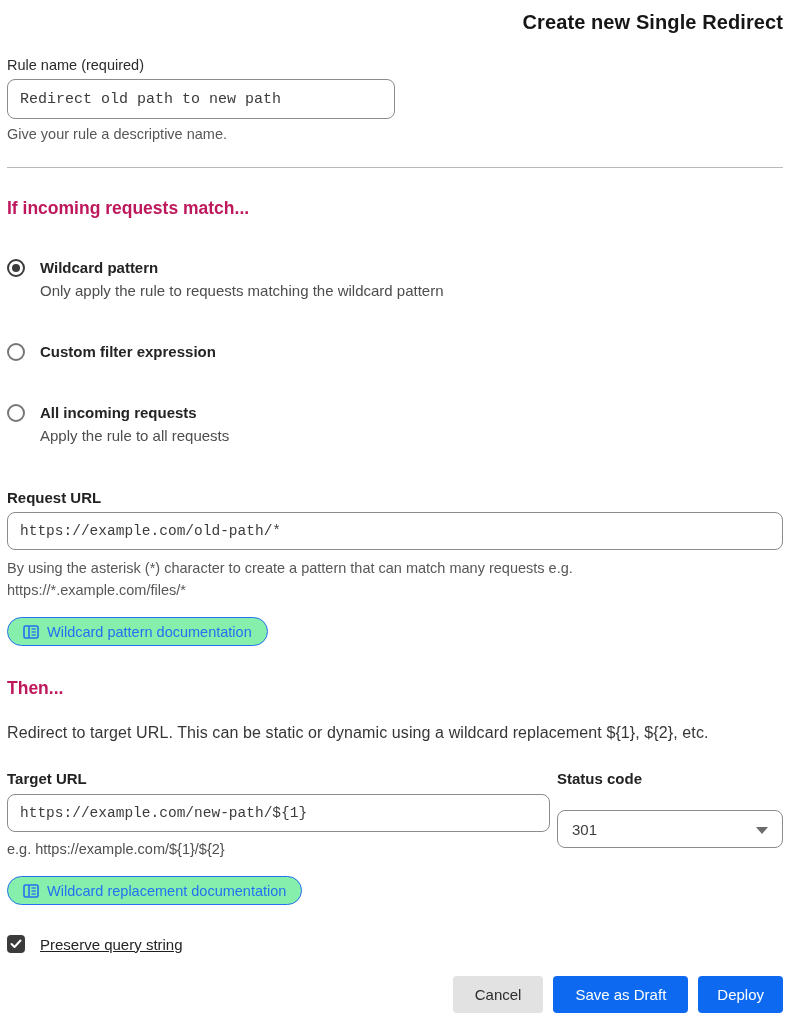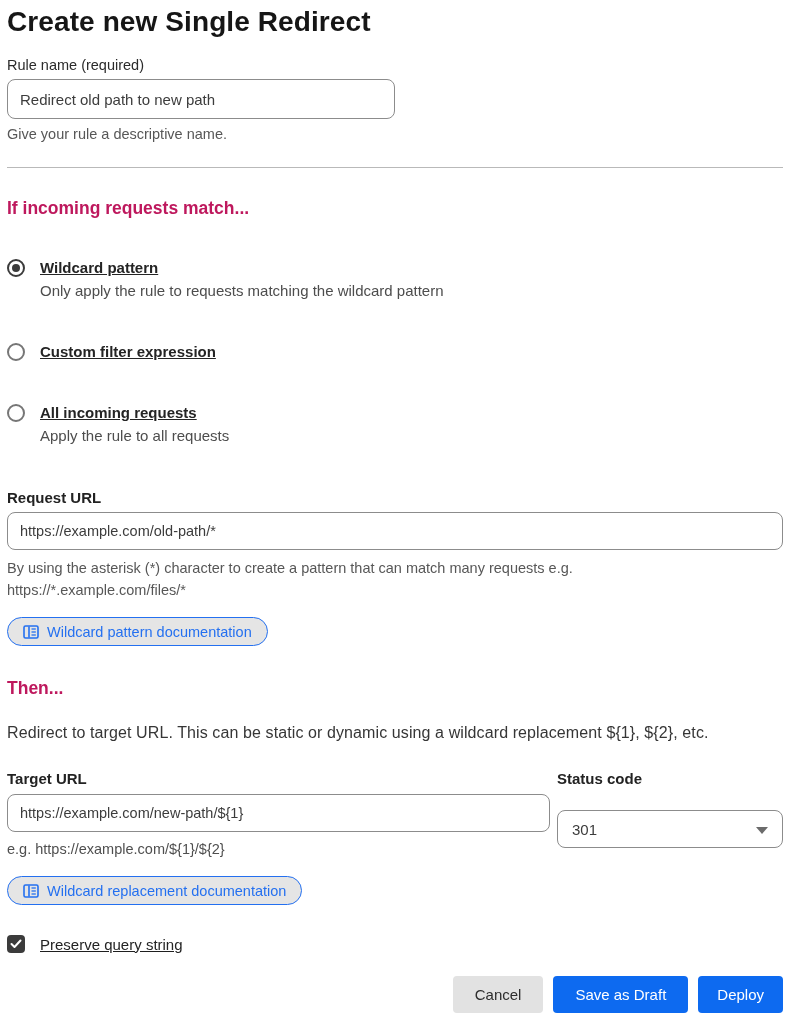--- a/index.html
+++ b/index.html
@@ -5,33 +5,34 @@
   * { box-sizing: border-box; margin: 0; padding: 0; }
   html, body { background: #ffffff; }
   body {
     width: 791px; height: 1032px;
     font-family: "Liberation Sans", sans-serif;
     color: #1f1f1f;
     padding: 8px 8px 7px 7px;
     overflow: hidden;
   }
   .page-title {
-    font-size: 28px; font-weight: 700; color: #161616; line-height: 28px;
+    font-size: 20px; font-weight: 700; color: #161616; line-height: 28px;
     letter-spacing: 0.1px;
+    text-align: right;
   }
   .field-label {
     font-size: 14.5px; color: #2b2b2b; line-height: 20px; margin-top: 19px;
   }
   .field-label.bold { font-weight: 700; font-size: 15px; color: #222; line-height: 21px; }
   .text-input {
     display: block;
     height: 40px; width: 388px;
     border: 1px solid #8c8c8c; border-radius: 8px;
     padding: 0 12px;
-    font-family: Liberation Sans, sans-serif;
+    font-family: Liberation Mono, monospace;
     font-size: 15px; color: #3c3c3c;
     margin-top: 4px; background: #fff; outline: none;
   }
   .text-input.wide { width: 776px; height: 38px; font-size: 14.5px; }
   .helper {
     font-size: 14.5px; color: #575757; line-height: 20px; margin-top: 5px;
   }
   .divider {
     border: none; border-top: 1px solid #b9b9b9; margin-top: 23px;
   }
@@ -46,29 +47,29 @@
     width: 18px; height: 18px; border-radius: 50%;
     border: 2px solid #767676; background: #fff;
     margin-top: 2px; position: relative;
   }
   .radio-circle.checked { border-color: #3b3b3b; }
   .radio-circle.checked::after {
     content: ""; position: absolute; left: 3px; top: 3px;
     width: 8px; height: 8px; border-radius: 50%; background: #3b3b3b;
   }
   .radio-texts { display: flex; flex-direction: column; }
-  .radio-label { font-size: 15px; font-weight: 700; color: #242424; line-height: 22px; text-decoration: underline; }
+  .radio-label { font-size: 15px; font-weight: 700; color: #242424; line-height: 22px; }
   .radio-desc { font-size: 15px; color: #4d4d4d; line-height: 23px; }
   .label-request { margin-top: 40px; }
   .pill-button {
     margin-top: 17px;
     display: inline-flex; align-items: center; gap: 8px;
     height: 29px; padding: 4px 15px;
     border: 1.5px solid #2470f0; border-radius: 15px;
-    background: #e5e5e5; color: #2470f0;
+    background: #86efac; color: #2470f0;
     font-family: "Liberation Sans", sans-serif;
     font-size: 14.5px; cursor: pointer;
   }
   .pill-button svg { display: block; }
   .then-heading { margin-top: 32px; }
   .then-desc { font-size: 16px; color: #363636; line-height: 22px; margin-top: 23px; letter-spacing: 0.1px; }
   .row { display: flex; gap: 7px; margin-top: 3px; }
   .col-left { width: 543px; }
   .col-right { flex: 1; }
   .row .field-label { margin-top: 21px; }

